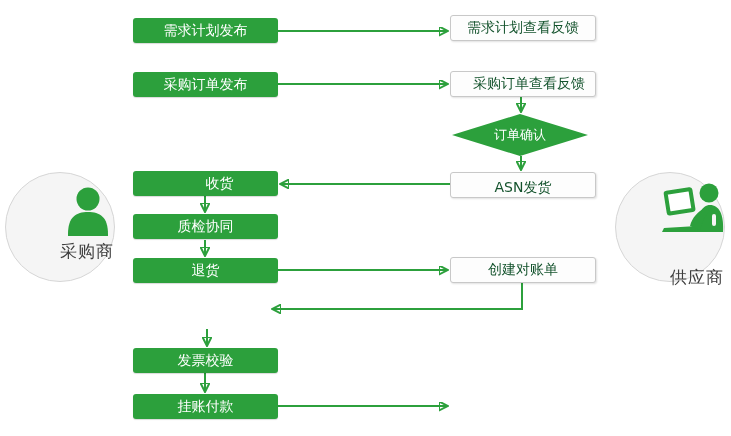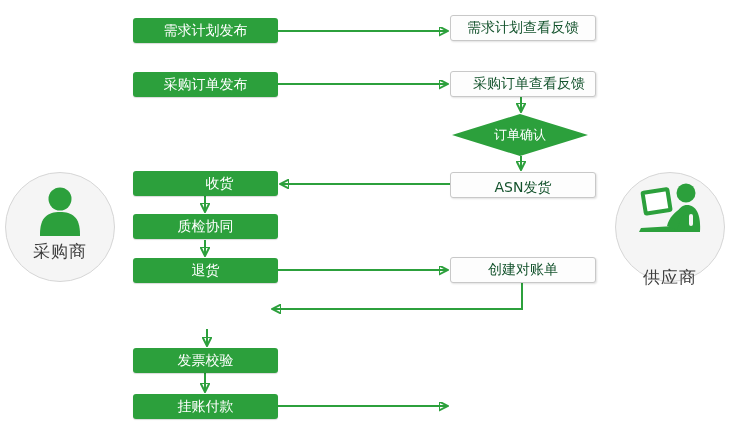--- a/index.html
+++ b/index.html
@@ -27,21 +27,21 @@
         color:#14532d;border-radius:3px;box-shadow:1px 1px 2px rgba(0,0,0,0.12);}
   .rbox{width:145px;height:25px;background:var(--red);color:#fff;border-radius:3px;
         box-shadow:0 1px 1px rgba(0,0,0,0.15);}
   .diamond{background:transparent;}
   .diamond svg{position:absolute;left:0;top:0;}
   .diamond .dlabel{position:relative;z-index:1;font-size:13px;}
   .diamond.green-d .dlabel{color:#fff;}
   .diamond.gray-d .dlabel{color:#333;}
   .actor{position:absolute;z-index:2;width:110px;height:110px;border-radius:50%;
          background:var(--circle-bg);border:1px solid var(--circle-border);
-         display:flex;flex-direction:column;align-items:center;justify-content:flex-start;
+         display:flex;flex-direction:column;align-items:flex-end;justify-content:flex-start;
          box-sizing:border-box;}
   .actor .icon{margin-top:9px;height:56px;display:flex;align-items:flex-end;justify-content:center;}
   .actor .alabel{font-size:17px;color:var(--text-dark);margin-top:2px;letter-spacing:1px;}
   .person-fill{fill:var(--green);}
 </style>
 </head>
 <body>
 
 <div class="canvas">
 

